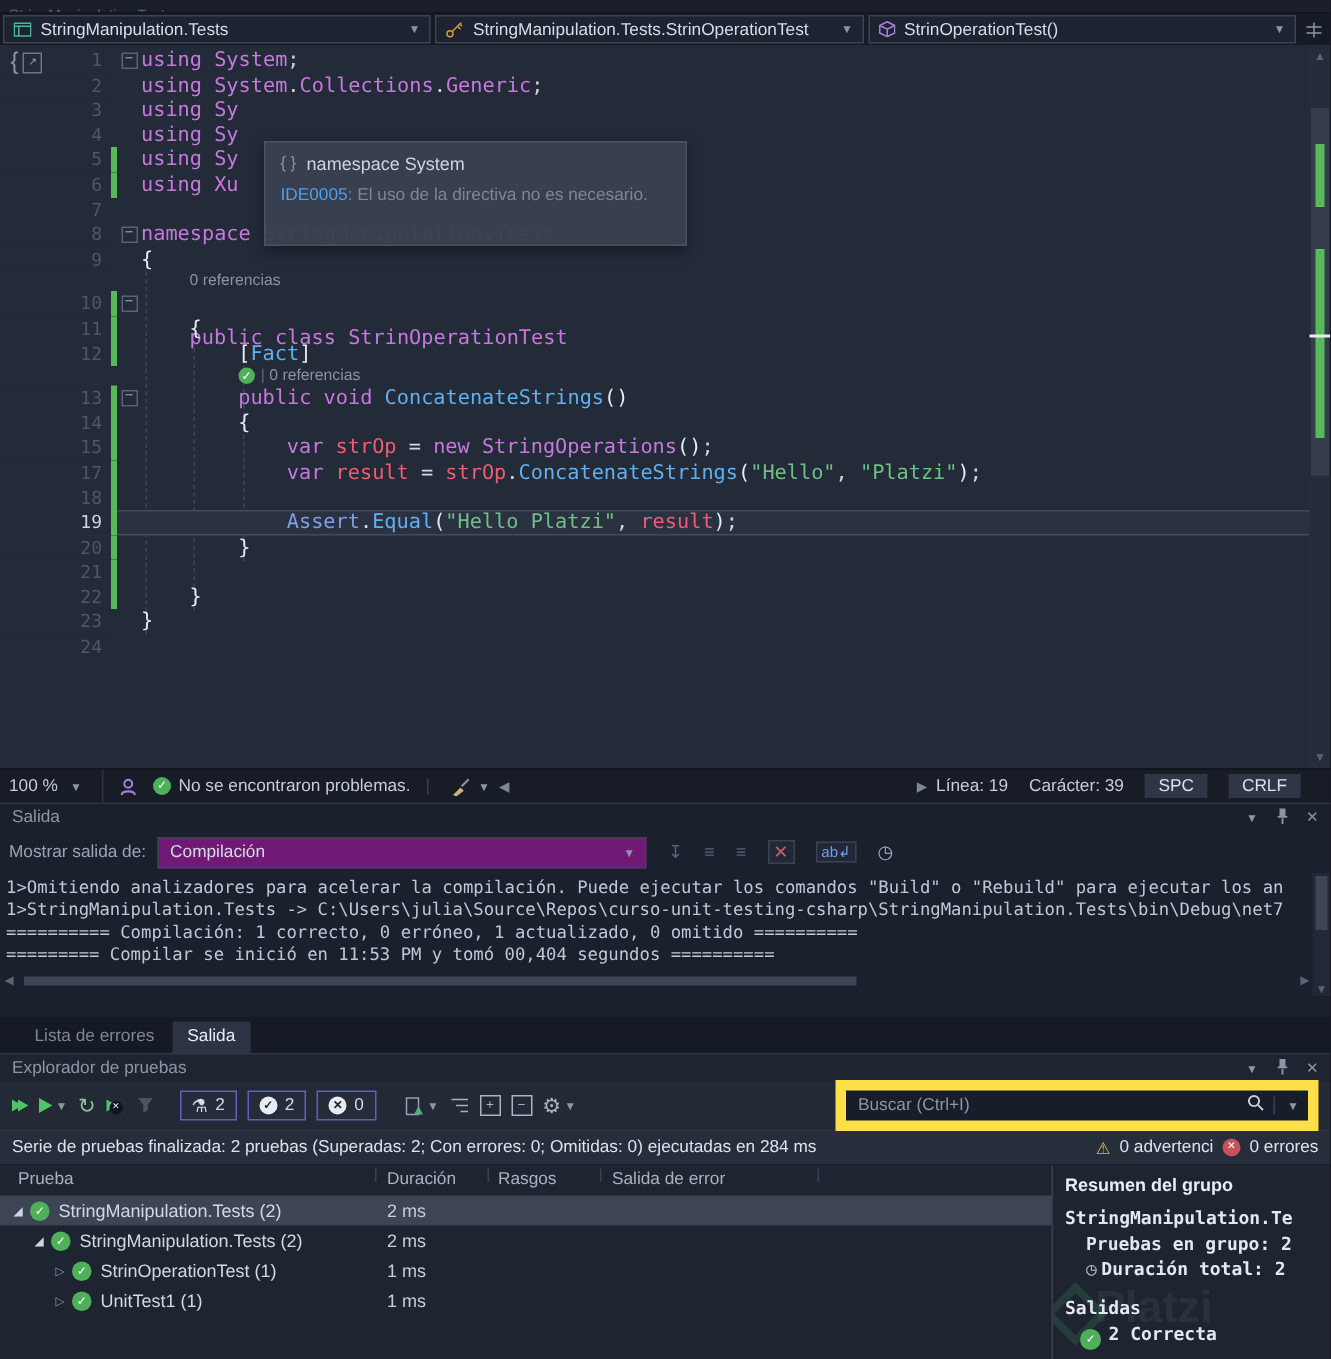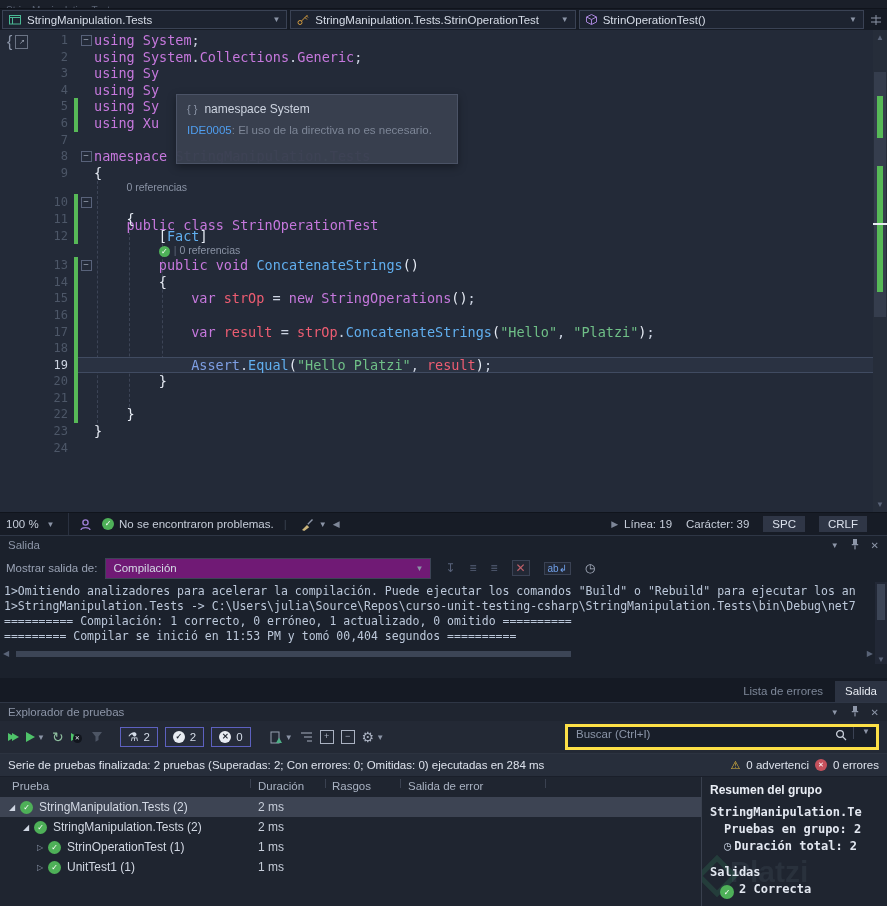--- a/index.html
+++ b/index.html
@@ -84,41 +84,41 @@
   .console{height:62px;font-family:"DejaVu Sans Mono",monospace;font-size:11.5px;color:#bcc8da;line-height:15px;
            padding:2px 14px 0 4px;overflow:hidden;white-space:pre;}
   .ohsb{position:relative;height:12px;margin-top:2px;color:#596377;font-size:8px;}
   .ohsb .thumb{position:absolute;left:16px;top:3px;width:555px;height:6px;background:#3c4556;}
   .ohsb .la{position:absolute;left:3px;top:1px;} .ohsb .ra{position:absolute;right:14px;top:1px;}
   .ovsb{position:absolute;right:0;top:46px;bottom:14px;width:12px;background:#222836;}
   .ovsb .thumb{position:absolute;left:2px;top:2px;width:8px;height:36px;background:#3c4556;}
   .ovsb .da{position:absolute;bottom:0;left:0;right:0;text-align:center;color:#596377;font-size:8px;}
 
   
-  .btabs{height:24px;background:#151a24;display:flex;align-items:flex-end;padding-left:13px;gap:2px;justify-content:flex-end;}
+  .btabs{height:24px;background:#151a24;display:flex;align-items:flex-end;padding-left:13px;gap:2px;}
   .btab{padding:4px 10px 5px;font-size:11.5px;color:#7d8798;}
   .btab.active{background:#2c3342;color:#e8ecf3;}
 
   
   .testpanel{height:206px;background:#1f2530;border-top:1px solid #2e3645;position:relative;}
   .ttoolbar{height:32px;background:#232935;display:flex;align-items:center;padding:0 8px;gap:7px;border-bottom:1px solid #2c3340;}
   .tico{display:inline-flex;align-items:center;color:#aab2c2;}
   .tri{width:0;height:0;border-style:solid;display:inline-block;}
   .tri.g{border-width:5.5px 0 5.5px 9px;border-color:transparent transparent transparent #4fc36a;}
   .tri.g.sm{border-width:4px 0 4px 7px;}
   .caret-g{color:#8b94a6;font-size:8px;margin-left:2px;}
   .badge-x{position:absolute;right:-4px;bottom:-2px;width:9px;height:9px;border-radius:50%;background:#11151d;
            color:#e8ecf2;font-size:6px;line-height:9px;text-align:center;}
   .cntbox{display:flex;align-items:center;gap:5px;border:1px solid #5d61c0;background:#262c3a;height:18px;
           padding:0 7px;color:#d3dae6;font-size:11.5px;}
   .cnt-circ{width:12px;height:12px;border-radius:50%;background:#e8ecf2;color:#1d232e;font-size:8px;font-weight:bold;
             line-height:12px;text-align:center;}
   .boxicon{width:12px;height:12px;border:1px solid #aab2c2;color:#aab2c2;font-size:9px;line-height:11px;text-align:center;}
-  .searchbox{margin-left:auto;width:296px;height:20px;background:#181e29;border:3px solid #fde047;display:flex;
-             align-items:flex-start;padding:0 6px;gap:6px;}
+  .searchbox{margin-left:auto;width:296px;height:20px;background:#181e29;border:7px solid #fde047;display:flex;
+             align-items:center;padding:0 6px;gap:6px;}
   .searchbox input{flex:1;background:transparent;border:none;outline:none;color:#cfd6e2;font-size:11.5px;
                    font-family:"Liberation Sans",sans-serif;}
   .searchbox input::placeholder{color:#8b95a8;opacity:1;}
   .tsummary{height:22px;background:#272e3b;display:flex;align-items:center;padding:0 8px;font-size:11.5px;
             color:#dde2ec;border-bottom:1px solid #1a1f2a;}
   .tsum-right{margin-left:auto;display:flex;align-items:center;gap:6px;white-space:nowrap;}
   .warn-tri{color:#e2b93f;font-size:11px;}
   .err-circ{width:12px;height:12px;border-radius:50%;background:#c4515c;color:#fff;font-size:7px;line-height:12px;text-align:center;}
   .tbody{position:absolute;left:0;right:178px;top:74px;bottom:0;overflow:hidden;}
   .thead{position:relative;height:20px;color:#a9b2c2;font-size:11.5px;}
@@ -340,28 +340,20 @@
         <div class="crow">
           <div class="gut">
             <span class="lnum">15</span>
             <span class="gbar on"></span>
           </div>
           <div class="foldc"></div>
           <div class="ctext" style="padding-left: 97.2px;"><span class="c-k">var</span><span class="c-p"> </span><span class="c-v">strOp</span><span class="c-p"> = </span><span class="c-k">new</span><span class="c-p"> </span><span class="c-n">StringOperations</span><span class="c-b">()</span><span class="c-p">;</span></div>
         </div>
         <div class="crow">
           <div class="gut">
-            <span class="lnum">16</span>
-            <span class="gbar on"></span>
-          </div>
-          <div class="foldc"></div>
-          <div class="ctext" style="padding-left: 0px;"></div>
-        </div>
-        <div class="crow">
-          <div class="gut">
             <span class="lnum">17</span>
             <span class="gbar on"></span>
           </div>
           <div class="foldc"></div>
           <div class="ctext" style="padding-left: 97.2px;"><span class="c-k">var</span><span class="c-p"> </span><span class="c-v">result</span><span class="c-p"> = </span><span class="c-v">strOp</span><span class="c-p">.</span><span class="c-m">ConcatenateStrings</span><span class="c-b">(</span><span class="c-s">"Hello"</span><span class="c-p">, </span><span class="c-s">"Platzi"</span><span class="c-b">)</span><span class="c-p">;</span></div>
         </div>
         <div class="crow">
           <div class="gut">
             <span class="lnum">18</span>
             <span class="gbar on"></span>

